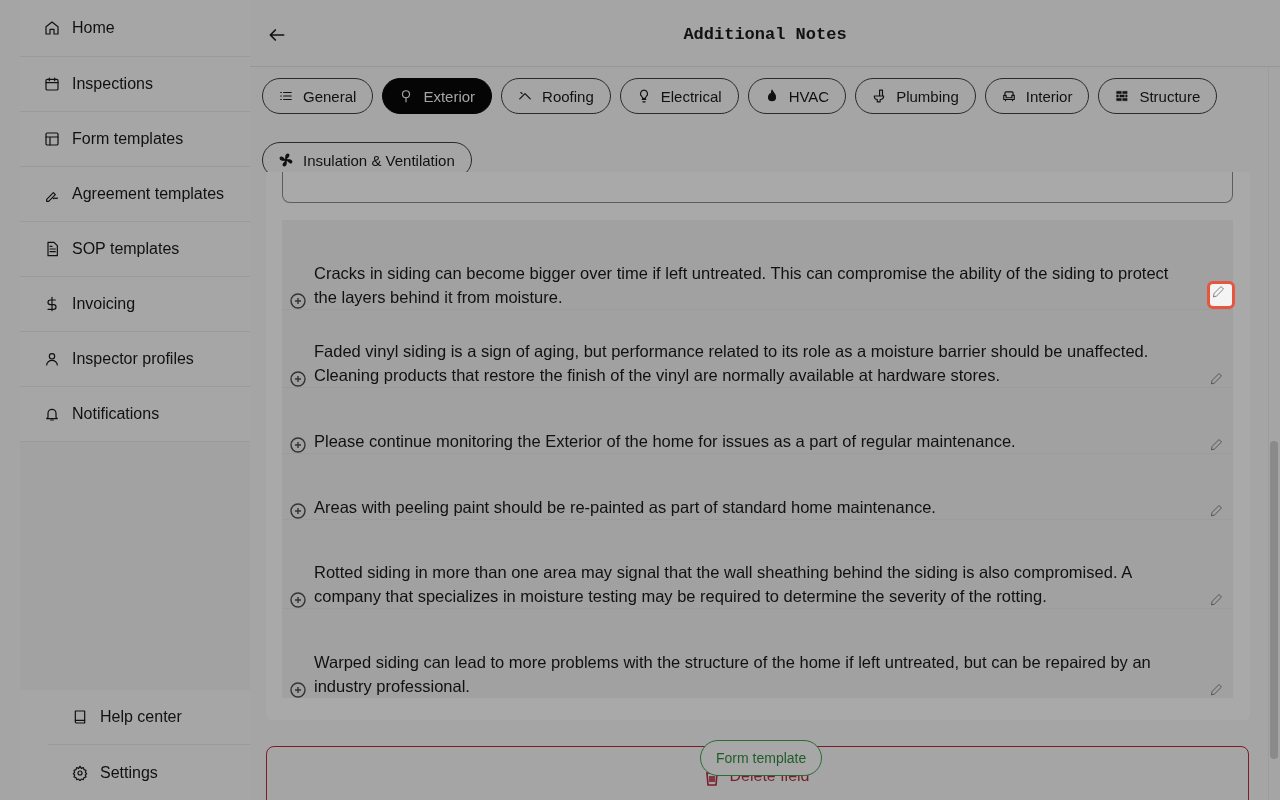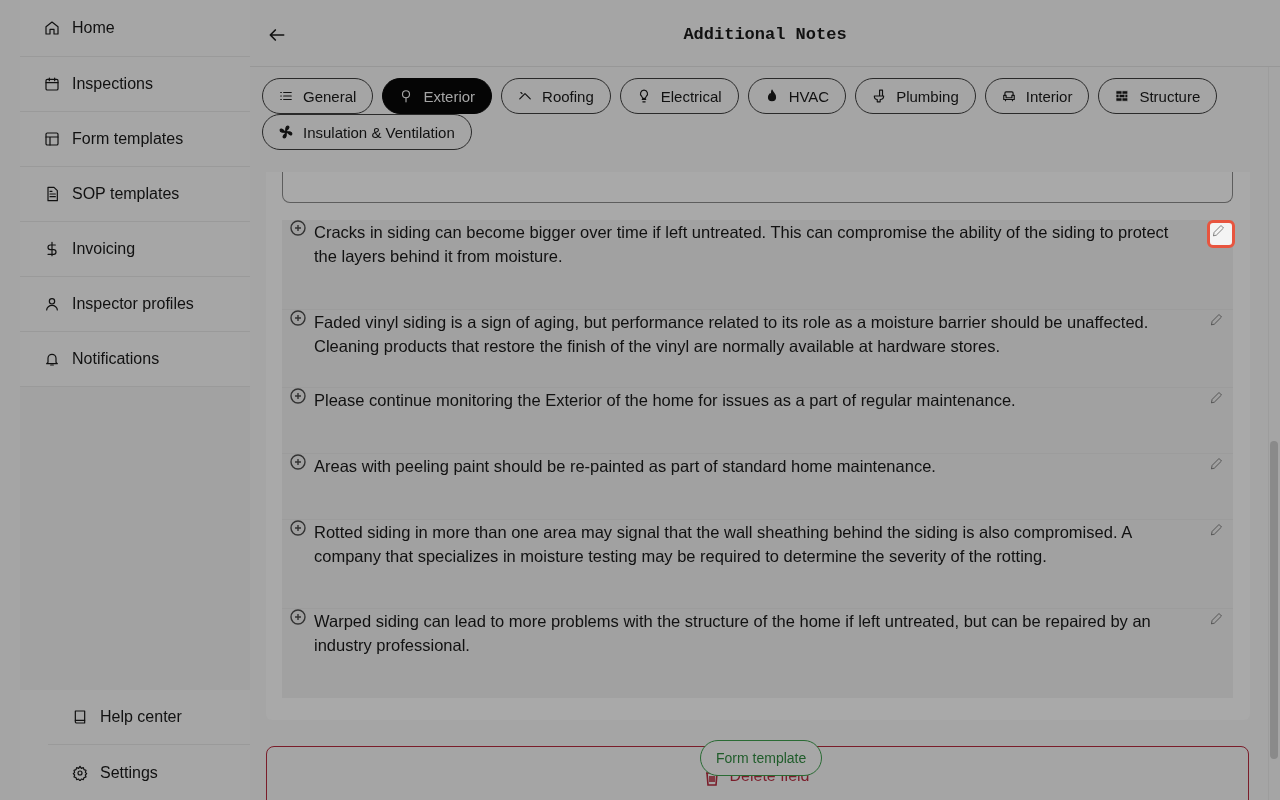--- a/index.html
+++ b/index.html
@@ -17,32 +17,32 @@
   .nav-top .nav-item { height: 55px; }
   .nav-top .nav-item:first-child { height: 57px; }
 
   
   .main { position: absolute; left: 250px; top: 0; width: 1030px; height: 800px; background: #a5a5a5; }
   .header { height: 67px; border-bottom: 1px solid #979797; display: flex; align-items: center; position: relative; }
   .back-btn { position: absolute; left: 16px; top: 24px; width: 22px; height: 22px; display: flex; align-items: center; justify-content: center; cursor: pointer; }
   .back-btn svg { width: 20px; height: 20px; stroke: #111; stroke-width: 2; fill: none; stroke-linecap: round; stroke-linejoin: round; }
   .title { position: absolute; left: 0; right: 0; text-align: center; font-size: 17px; font-weight: bold; color: #111; top: 25px; font-family: Liberation Mono, monospace; }
 
-  .tabs { position: absolute; left: 12px; top: 78px; width: 990px; display: flex; flex-wrap: wrap; gap: 0 9px; }
+  .tabs { position: absolute; left: 12px; top: 78px; width: 990px; display: flex; flex-wrap: wrap; gap: 28px 9px; }
   .tab { height: 36px; border: 1.5px solid #2a2a2a; border-radius: 18px; display: inline-flex; align-items: center; padding: 0 16px; font-size: 15px; color: #111; cursor: pointer; background: transparent; }
   .tab .tico { width: 14px; height: 14px; margin-right: 10px; display: inline-flex; align-items: center; justify-content: center; }
   .tab .tico svg { width: 14px; height: 14px; stroke: #111; fill: none; stroke-width: 2; stroke-linecap: round; stroke-linejoin: round; }
   .tab.active { background: #050505; color: #a5a5a5; border-color: #050505; }
   .tab.active .tico svg { stroke: #a5a5a5; }
 
   
   .panel { position: absolute; left: 16px; top: 172px; width: 984px; height: 548px; background: #a9a9a9; border-radius: 0 0 6px 6px; }
   .textarea-stub { position: absolute; left: 16px; top: 0; width: 951px; height: 31px; border: 1.5px solid #5d5d5d; border-top: none; border-radius: 0 0 8px 8px; }
   .list { position: absolute; left: 16px; top: 48px; width: 951px; background: #a1a1a1; }
-  .row { position: relative; border-bottom: 1px solid #9c9c9c; display: flex; align-items: flex-start; padding: 0 60px 0 32px; }
+  .row { position: relative; border-bottom: 1px solid #9c9c9c; display: flex; align-items: flex-end; padding: 0 60px 0 32px; }
   .row:last-child { border-bottom: none; }
   .row .add-ico { position: absolute; left: 8px; width: 16px; height: 16px; cursor: pointer; }
   .row .add-ico svg { width: 16px; height: 16px; stroke: #333; fill: none; stroke-width: 1.4; }
   .row .txt { font-size: 16.5px; line-height: 24px; color: #111; }
   .row .edit { position: absolute; right: 8px; width: 18px; height: 18px; cursor: pointer; display: flex; align-items: center; justify-content: center; }
   .row .edit svg { width: 15px; height: 15px; stroke: #444; fill: none; stroke-width: 1.3; stroke-linecap: round; stroke-linejoin: round; }
   .row .edit.highlight { width: 28px; height: 28px; right: -2px; background: #f4f4f4; border: 3px solid #e8553f; border-radius: 6px; }
   .row .edit.highlight svg { stroke: #666; position: relative; top: -4px; left: -3px; }
 
   
@@ -80,20 +80,29 @@
           <svg viewBox="0 0 24 24">
             <rect x="3" y="3" width="18" height="18" rx="2"></rect>
             <path d="M3 9h18M9 9v12"></path>
           </svg>
         </span>
       <span>Form templates</span>
     </div>
     <div class="nav-item">
       <span class="ico">
           <svg viewBox="0 0 24 24">
+            <path d="M4 20l10-10 3 3-10 10H4z"></path>
+            <path d="M14 19c2-2 4 1 6-1"></path>
+          </svg>
+        </span>
+      <span>Agreement templates</span>
+    </div>
+    <div class="nav-item">
+      <span class="ico">
+          <svg viewBox="0 0 24 24">
             <path d="M6 2h9l5 5v15H6z"></path>
             <path d="M9 12h8M9 16h8M9 8h3"></path>
           </svg>
         </span>
       <span>SOP templates</span>
     </div>
     <div class="nav-item">
       <span class="ico">
           <svg viewBox="0 0 24 24">
             <path d="M12 2v20M17 6H9.5a3.5 3.5 0 000 7h5a3.5 3.5 0 010 7H6"></path>

